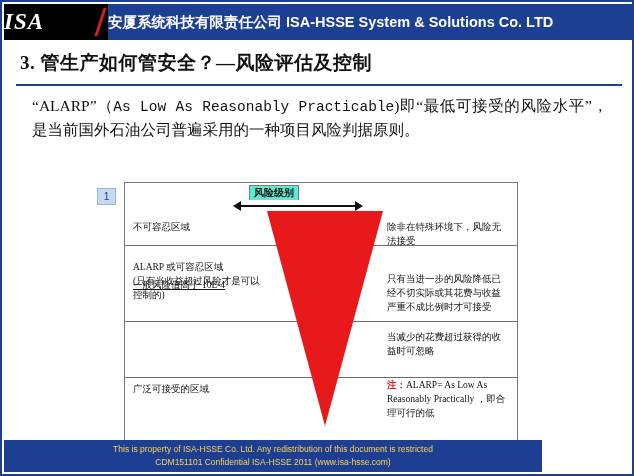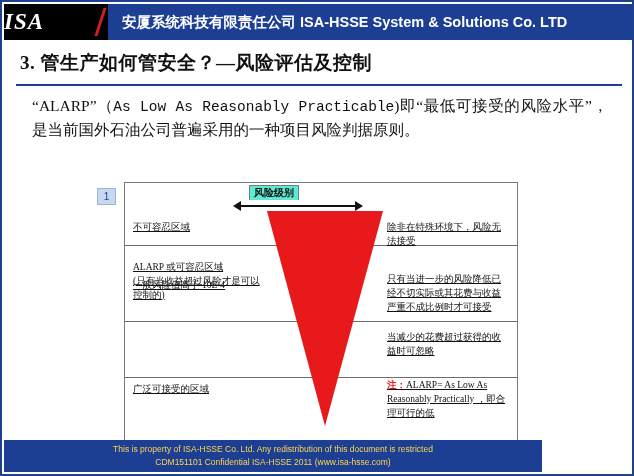--- a/index.html
+++ b/index.html
@@ -55,21 +55,21 @@
     width: 3px;
     height: 28px;
     background: #d21f26;
     transform: skewX(-18deg);
   }
   .header-title {
     flex: 1;
     color: #ffffff;
     font-size: 14.5px;
     font-weight: bold;
-    padding-left: 14px;
+    padding-left: 0;
     white-space: nowrap;
     font-family: "Liberation Sans", sans-serif;
   }
   
   .slide-title {
     position: absolute;
     left: 18px;
     top: 48px;
     font-size: 19px;
     font-weight: bold;
@@ -185,21 +185,20 @@
     font-family: "Liberation Serif", serif;
     border: 1px solid #7a7a7a;
     border-bottom: none;
   }
   .dg-text {
     position: absolute;
     font-size: 9.5px;
     line-height: 1.45;
     color: #111111;
     font-family: "Liberation Serif", serif;
-    text-decoration: underline;
   }
   .left1 { left: 8px; top: 38px; width: 128px; }
   .left2 { left: 8px; top: 78px; width: 128px; }
   .left3 { left: 8px; top: 200px; width: 128px; }
   .right1 { left: 262px; top: 38px; width: 122px; }
   .right2 { left: 262px; top: 90px; width: 122px; }
   .right3 { left: 262px; top: 148px; width: 122px; }
   .right4 { left: 262px; top: 196px; width: 124px; color: #111111; }
   .note-mark {
     color: #e8191b;

